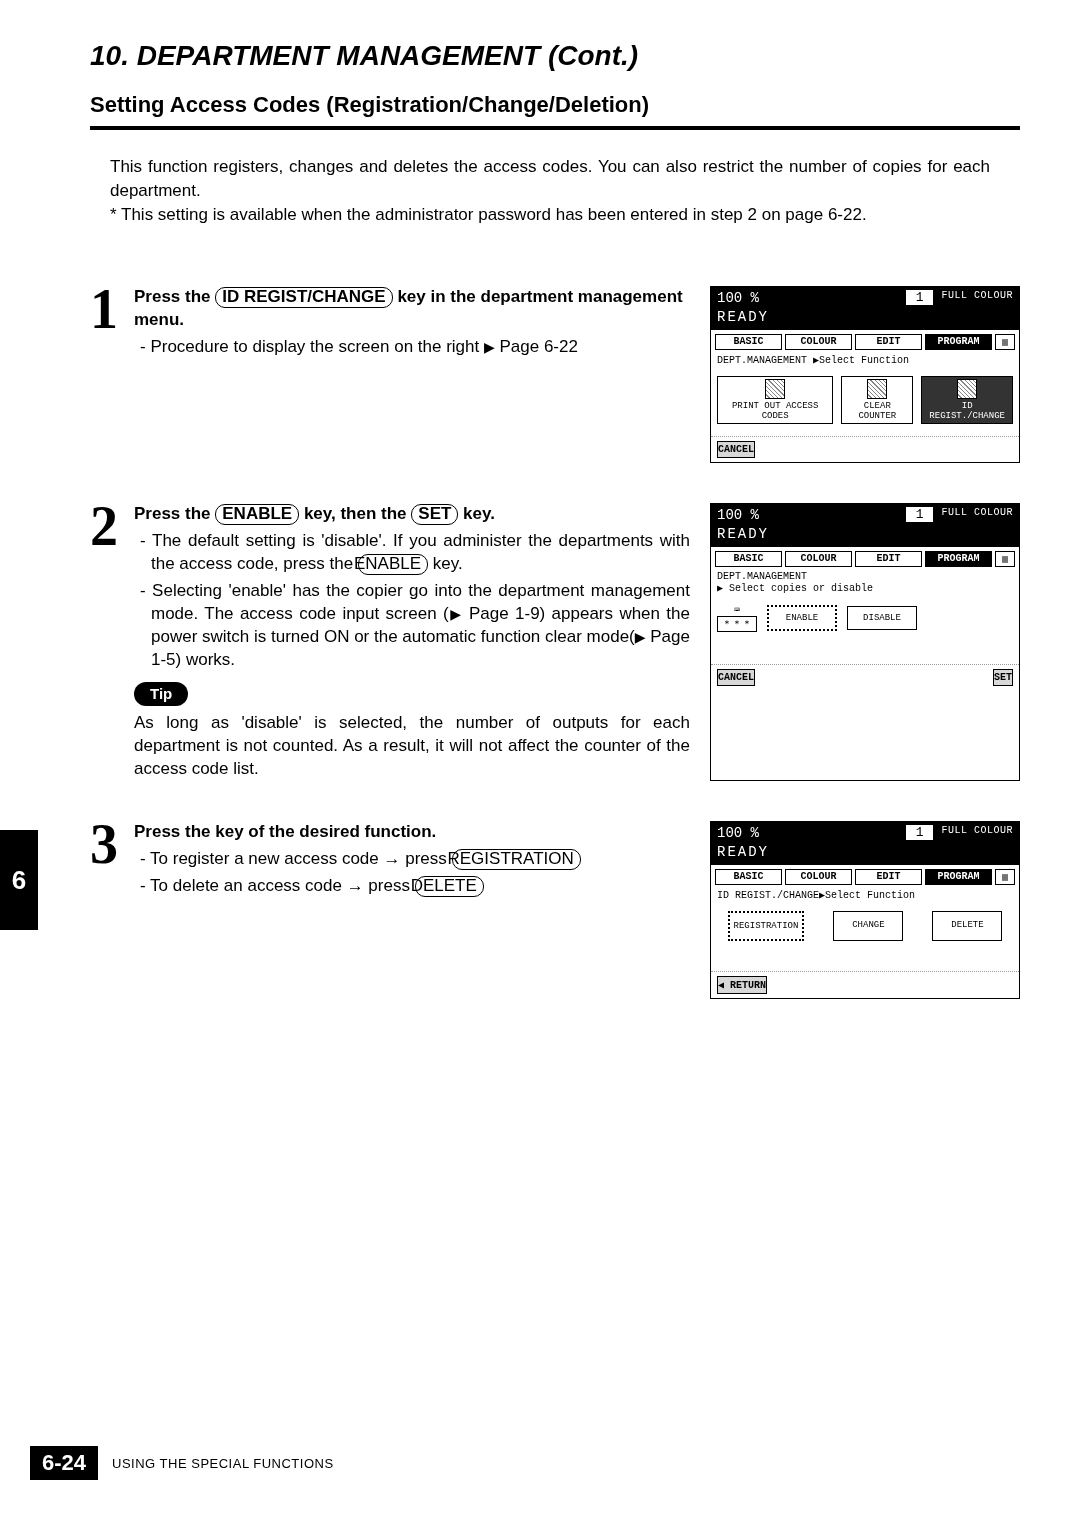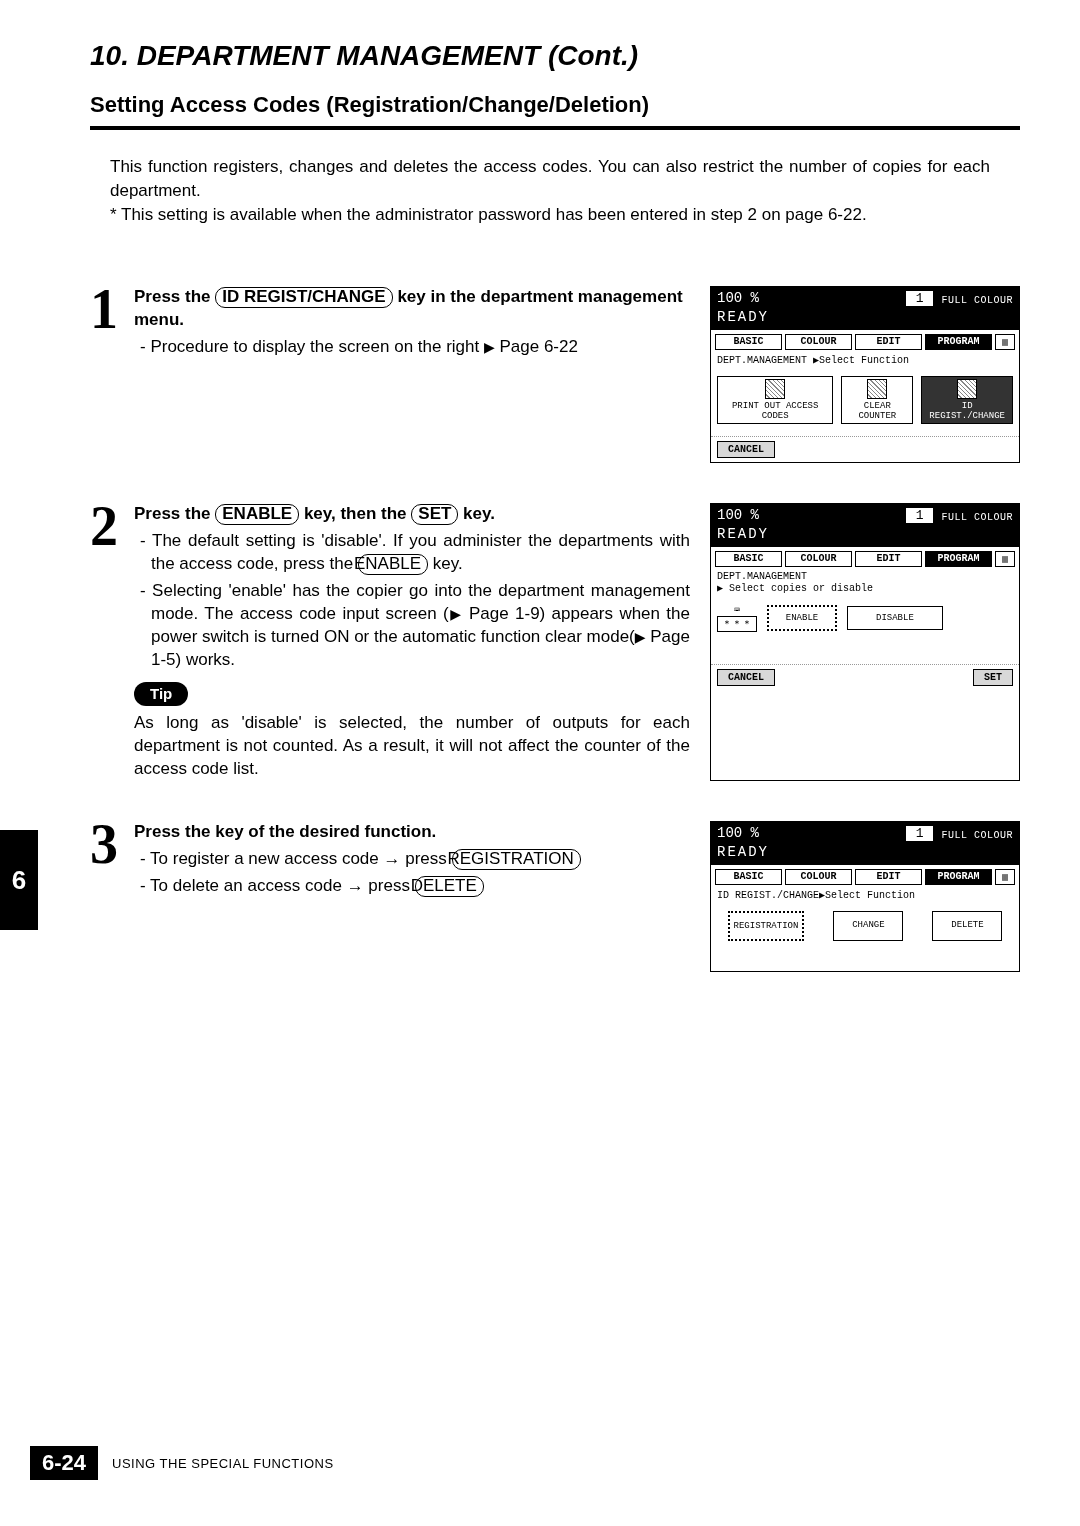--- a/index.html
+++ b/index.html
@@ -10,38 +10,38 @@
   .hr { border: none; border-top: 4px solid #000; margin-left: 60px; margin-bottom: 25px; }
   .intro { margin-left: 80px; margin-right: 30px; font-size: 17px; line-height: 1.4; text-align: justify; margin-bottom: 60px; }
   .step { display: flex; margin-left: 60px; margin-bottom: 40px; }
   .stepnum { font-size: 56px; font-weight: bold; line-height: 0.85; width: 44px; flex-shrink: 0; font-family: "Times New Roman", serif; }
   .stepbody { flex: 1; padding-right: 20px; font-size: 17px; line-height: 1.35; }
   .stepbody .lead { font-weight: bold; }
   .bullet { margin-left: 6px; text-indent: -11px; padding-left: 11px; margin-top: 4px; text-align: justify; }
   .keycap { display: inline-block; border: 1px solid #000; border-radius: 10px; padding: 0 6px; font-weight: bold; line-height: 1.1; }
   .kcap { display: inline-block; border: 1px solid #000; border-radius: 10px; padding: 0 6px; line-height: 1.1; }
   .screen { width: 310px; flex-shrink: 0; border: 1px solid #000; font-family: "Courier New", monospace; font-size: 12px; }
-  .sc-top { background: #000; color: #fff; padding: 3px 6px; display: flex; justify-content: space-between; align-items: flex-end; font-size: 13px; }
+  .sc-top { background: #000; color: #fff; padding: 3px 6px; display: flex; justify-content: space-between; align-items: flex-start; font-size: 13px; }
   .sc-top .pct { color: #fff; font-size: 14px; }
   .sc-top .one { background: #fff; color: #000; padding: 0 10px; margin-left: auto; margin-right: 8px; }
   .sc-top .fc { font-size: 10px; letter-spacing: 0.5px; }
   .sc-ready { background: #000; color: #fff; padding: 0 6px 5px; font-size: 14px; letter-spacing: 2px; }
   .sc-tabs { display: flex; gap: 3px; padding: 4px 4px 2px; }
   .sc-tab { border: 1px solid #000; font-size: 10px; font-weight: bold; padding: 1px 3px; flex: 1; text-align: center; background: #fff; }
   .sc-tab.dark { background: #000; color: #fff; }
   .sc-tab.icon { flex: 0 0 20px; }
   .sc-crumb { font-size: 10px; padding: 2px 6px; }
   .sc-body { padding: 8px 6px; min-height: 68px; }
   .sc-row { display: flex; gap: 8px; justify-content: space-around; }
   .sc-btn { border: 1px solid #000; font-size: 9px; text-align: center; padding: 2px 3px; min-width: 70px; }
   .sc-btn.tall { min-height: 48px; display: flex; flex-direction: column; justify-content: flex-end; align-items: center; }
   .sc-btn.sel { border: 2px dotted #000; }
   .sc-btn.dark { background: #333; color: #fff; }
   .sc-foot { display: flex; justify-content: space-between; padding: 4px 6px; border-top: 1px dotted #999; }
-  .sc-fbtn { border: 1px solid #000; font-size: 10px; font-weight: bold; padding: 2px 10px; background: #d8d8d8; }
+  .sc-fbtn { border: 1px solid #000; font-size: 10px; font-weight: bold; padding: 2px 0; background: #d8d8d8; }
   .sc-fbtn.ret::before { content: "◀ "; }
   .iconbox { width: 20px; height: 20px; border: 1px solid #000; margin-bottom: 2px; background: repeating-linear-gradient(45deg,#fff,#fff 2px,#888 2px,#888 3px); }
   .sc-key { display: flex; align-items: center; gap: 10px; }
   .sc-sym { display: flex; flex-direction: column; align-items: center; font-size: 10px; }
   .tip { display: inline-block; background: #000; color: #fff; font-weight: bold; border-radius: 14px; padding: 2px 16px; margin: 10px 0 6px; font-size: 15px; }
   .sidetab { position: absolute; left: 0; top: 830px; width: 38px; height: 100px; background: #000; color: #fff; font-size: 26px; font-weight: bold; display: flex; align-items: center; justify-content: center; }
   .footer { position: absolute; bottom: 46px; left: 30px; display: flex; align-items: center; gap: 14px; }
   .pgnum { background: #000; color: #fff; font-weight: bold; font-size: 22px; padding: 4px 12px; }
   .ftxt { font-size: 13px; letter-spacing: 0.5px; }
   .arrow { font-size: 14px; }
@@ -129,21 +129,21 @@
         <div>DEPT.MANAGEMENT</div>
         <div>▶ Select copies or disable</div>
       </div>
       <div class="sc-body">
         <div class="sc-key">
           <div class="sc-sym">
               <span>⌨</span>
               <span style="border:1px solid #000;padding:0 4px;">＊＊＊</span>
             </div>
           <div class="sc-btn sel" style="padding:6px 14px;">ENABLE</div>
-          <div class="sc-btn" style="padding:6px 28px;">DISABLE</div>
+          <div class="sc-btn" style="padding:6px 2px;">DISABLE</div>
         </div>
       </div>
       <div class="sc-foot">
         <span class="sc-fbtn">CANCEL</span>
         <span class="sc-fbtn">SET</span>
       </div>
     </div>
   </div>
 
   <div class="step">
@@ -168,20 +168,23 @@
         <div class="sc-tab icon">▥</div>
       </div>
       <div class="sc-crumb">ID REGIST./CHANGE▶Select Function</div>
       <div class="sc-body">
         <div class="sc-row">
           <div class="sc-btn sel" style="padding:8px 4px;">REGISTRATION</div>
           <div class="sc-btn" style="padding:8px 4px;">CHANGE</div>
           <div class="sc-btn" style="padding:8px 4px;">DELETE</div>
         </div>
       </div>
+      <div class="sc-foot">
+          <span class="sc-fbtn ret">RETURN</span>
+        </div>
     </div>
   </div>
 
   <div class="sidetab">6</div>
 
   <div class="footer">
     <span class="pgnum">6-24</span>
     <span class="ftxt">USING THE SPECIAL FUNCTIONS</span>
   </div>
 </div>

